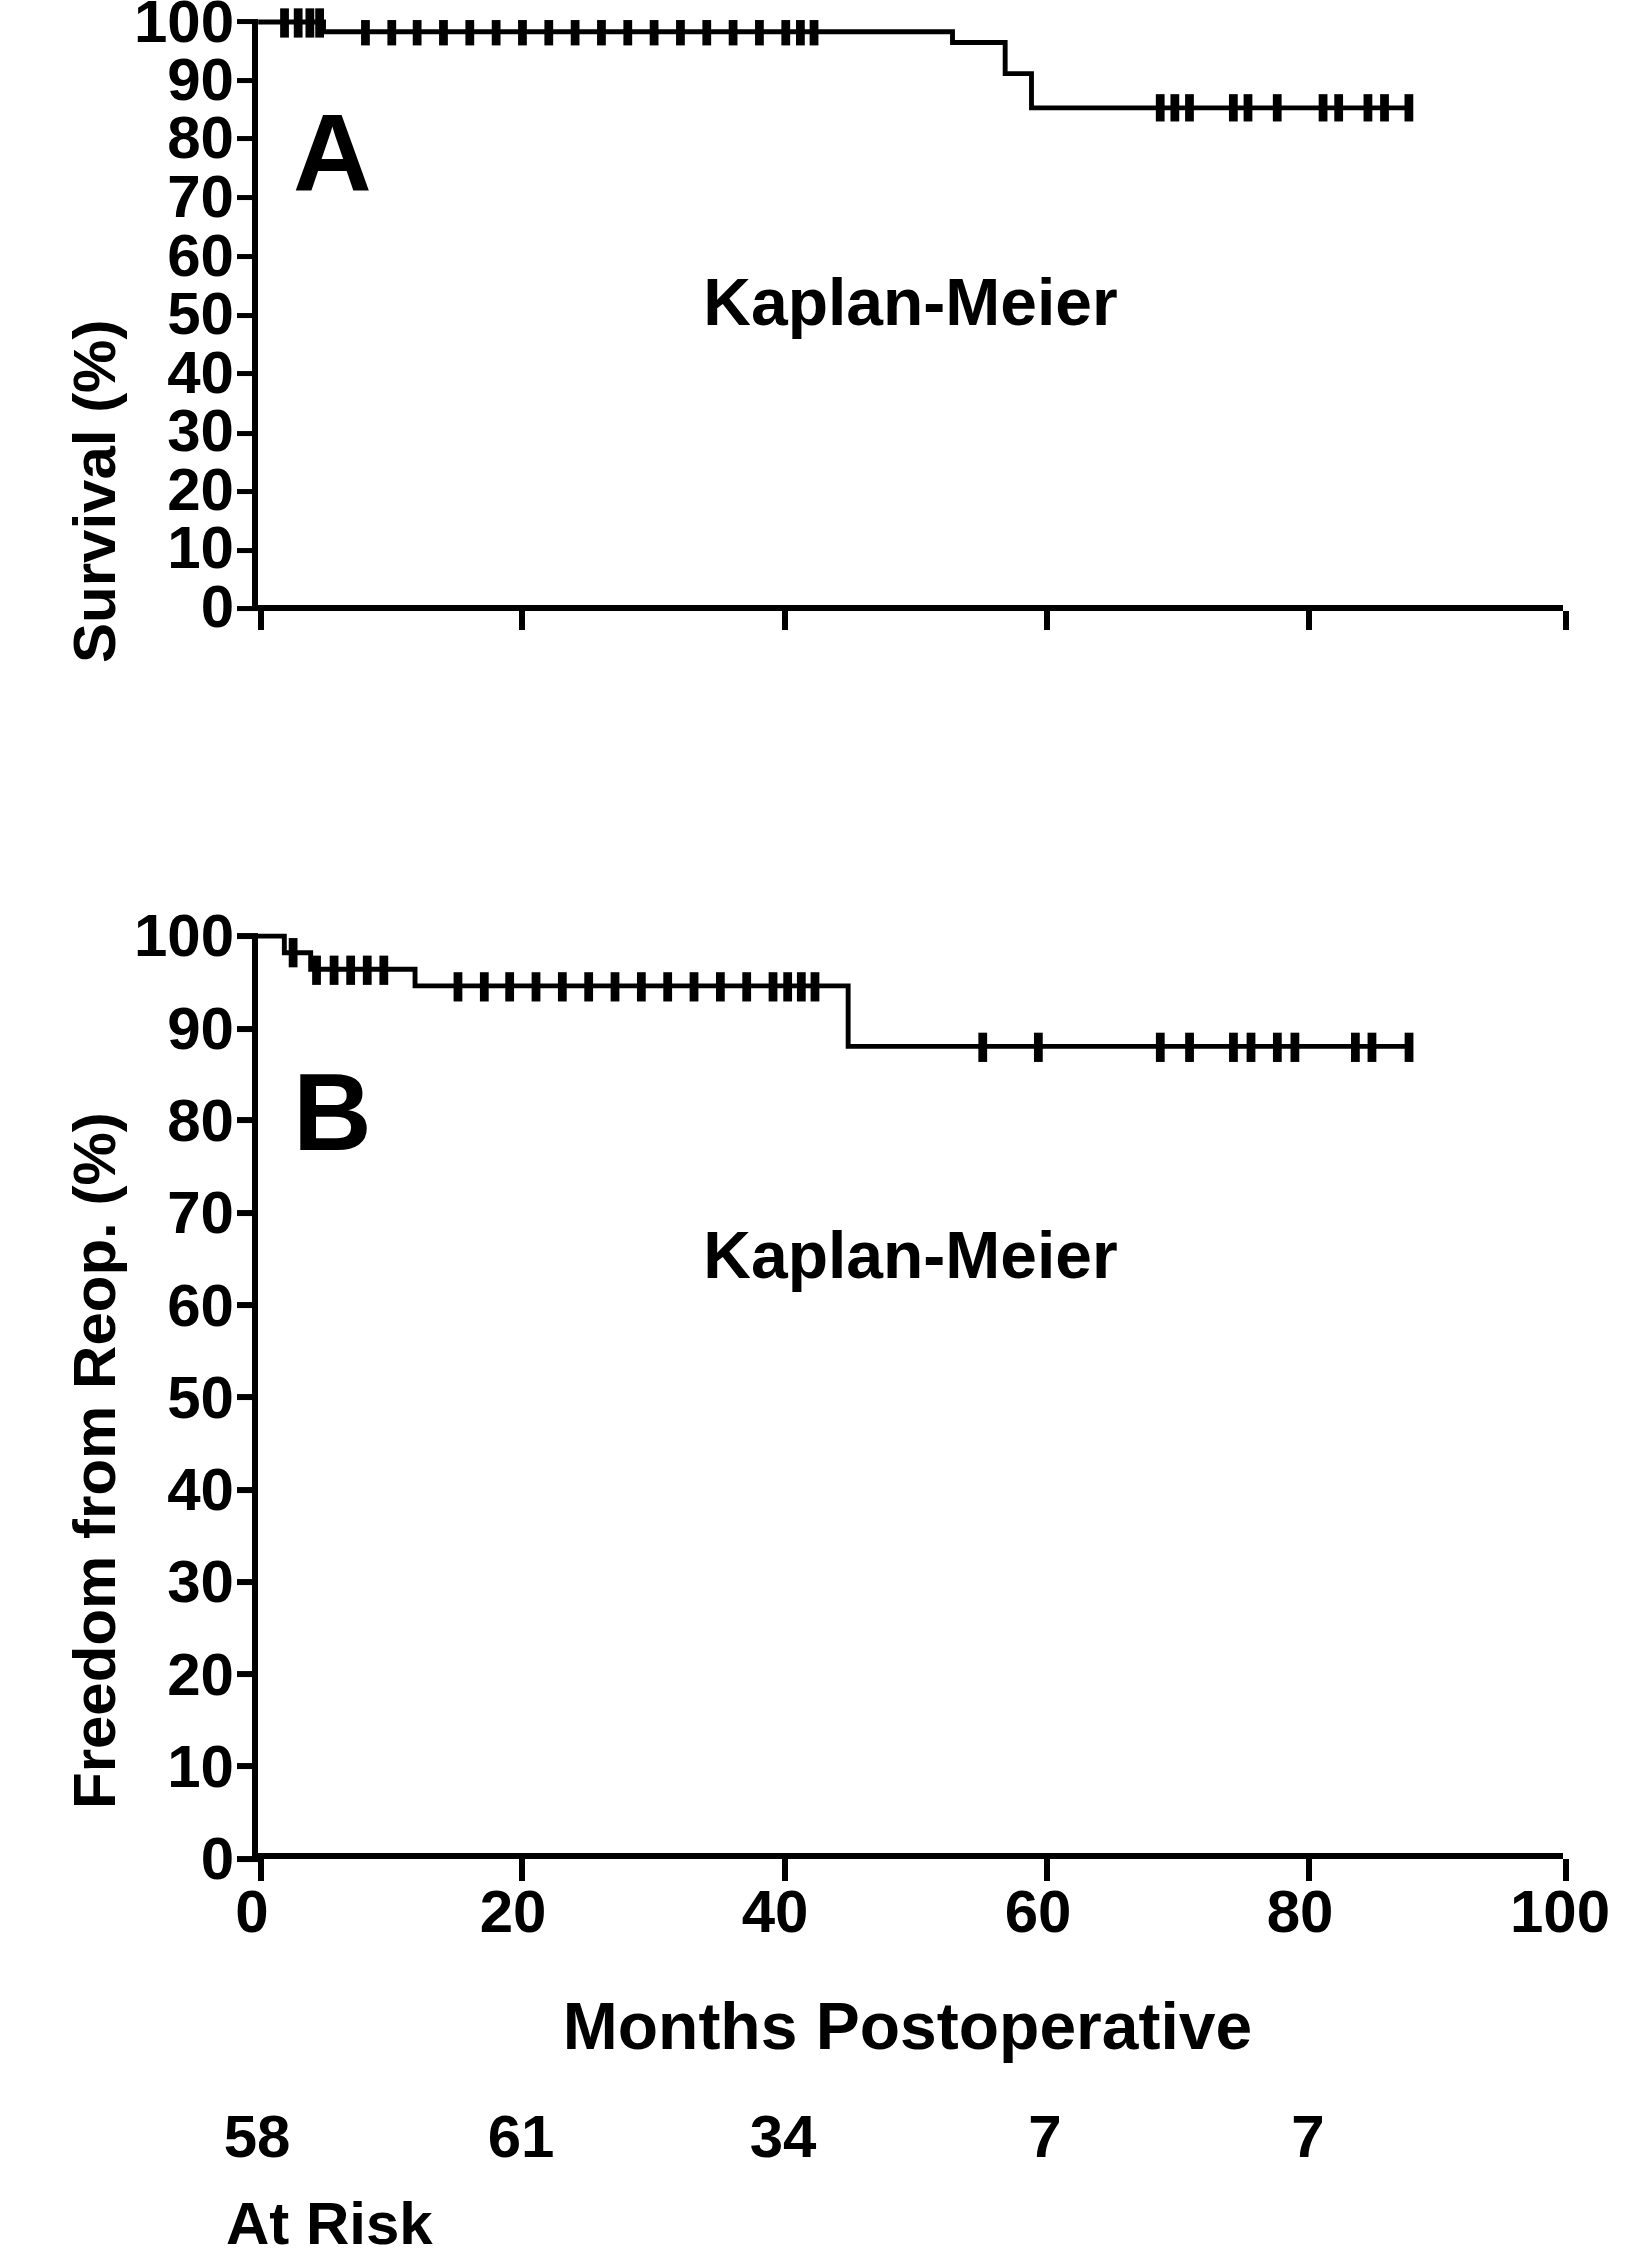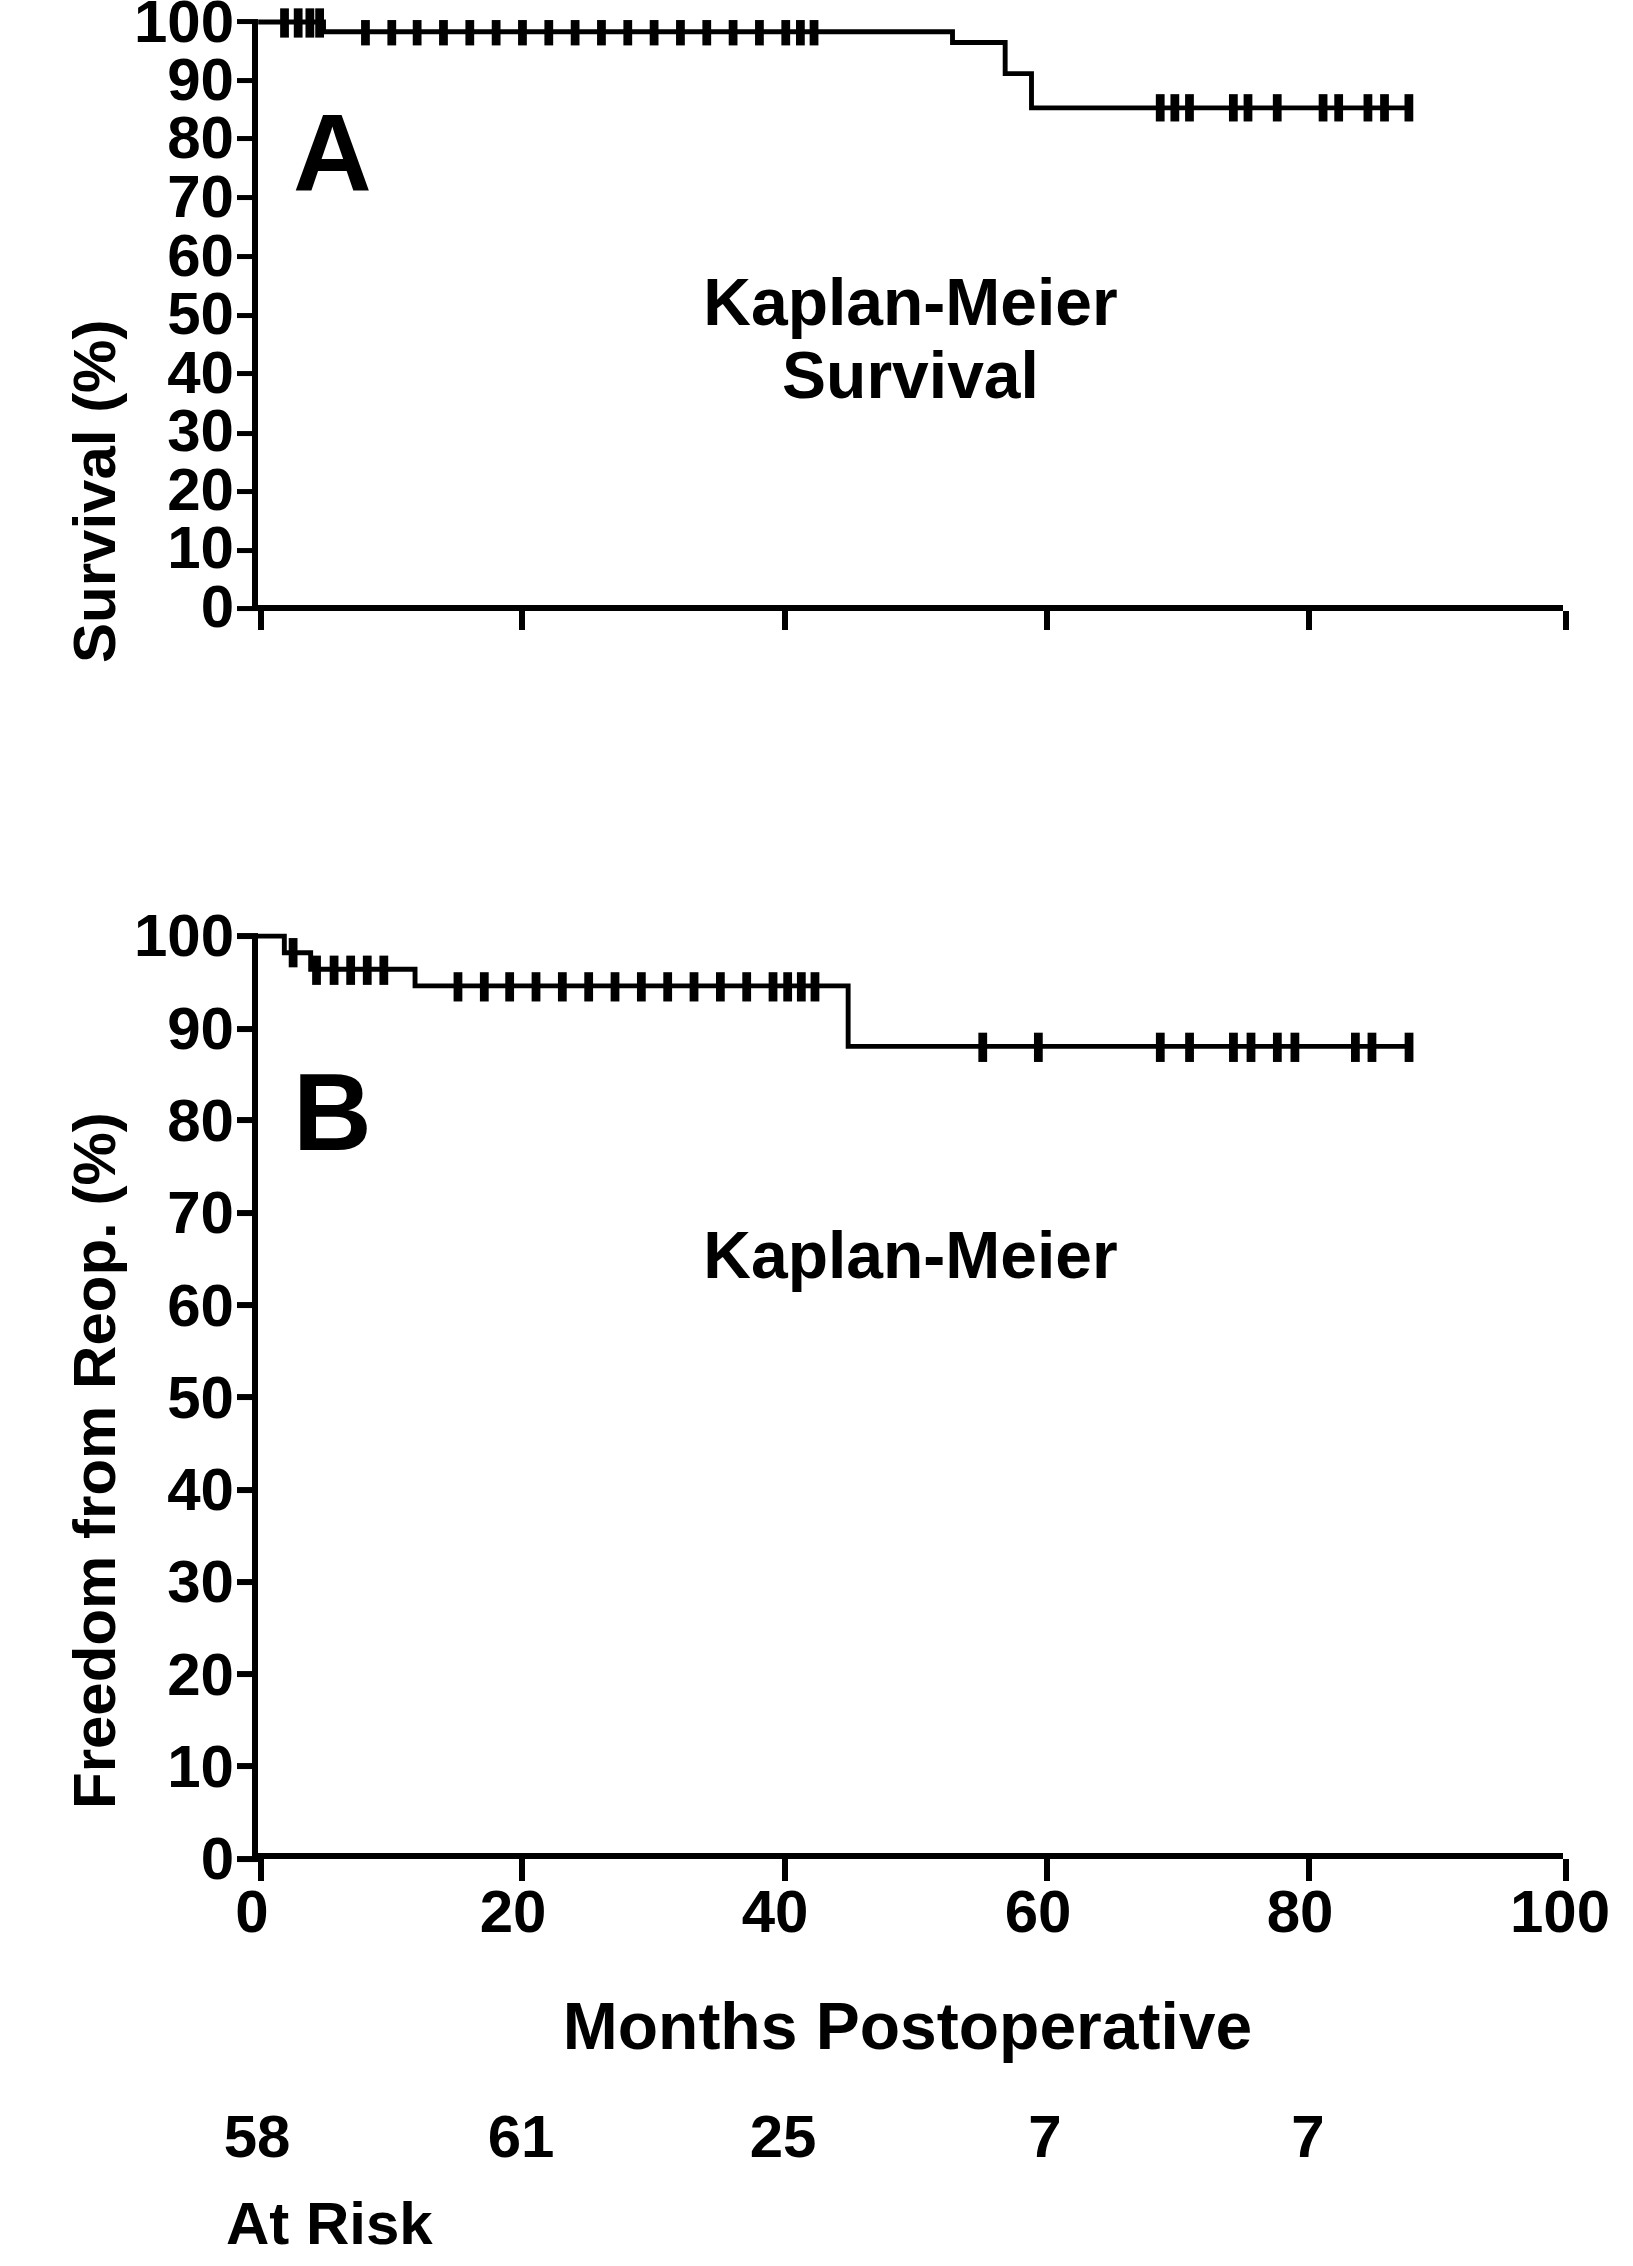--- a/index.html
+++ b/index.html
@@ -132,21 +132,20 @@
     <div class="ytick-label" style="left:78px; top:431px; width:156px;">30</div>
     <div class="ytick-label" style="left:78px; top:490px; width:156px;">20</div>
     <div class="ytick-label" style="left:78px; top:548px; width:156px;">10</div>
     <div class="ytick-label" style="left:78px; top:607px; width:156px;">0</div>
 
     <div class="plot-area" style="left:252px; top:21.5px; width:1311px; height:589px;">
 
       <div class="panel-letter" style="left:35px; top:76px;">A</div>
 
       <div class="inner-title" style="left:0px; top:244px;">Kaplan-Meier</div>
-      <div class="inner-title" style="left:0px; top:317px;">Survival</div>
 
       <div class="ytick-mark" style="left:-21.5px; top:0px;    width:21.5px;"></div>
       <div class="ytick-mark" style="left:-21.5px; top:59px;   width:21.5px;"></div>
       <div class="ytick-mark" style="left:-21.5px; top:117px;  width:21.5px;"></div>
       <div class="ytick-mark" style="left:-21.5px; top:176px;  width:21.5px;"></div>
       <div class="ytick-mark" style="left:-21.5px; top:235px;  width:21.5px;"></div>
       <div class="ytick-mark" style="left:-21.5px; top:294px;  width:21.5px;"></div>
       <div class="ytick-mark" style="left:-21.5px; top:352px;  width:21.5px;"></div>
       <div class="ytick-mark" style="left:-21.5px; top:412px;  width:21.5px;"></div>
       <div class="ytick-mark" style="left:-21.5px; top:470px;  width:21.5px;"></div>
@@ -304,20 +303,20 @@
     <div class="xtick-label" style="left:1038px; top:975px;">60</div>
     <div class="xtick-label" style="left:1300px; top:975px;">80</div>
     <div class="xtick-label" style="left:1560px; top:975px;">100</div>
   </div>
 
   <div class="axis-title-x" style="left:252px; top:1988px; width:1311px;">Months Postoperative</div>
 
   <div class="atrisk-row" style="left:0px; top:2107px; width:1356px; height:78px;">
     <div class="atrisk-num" style="left:257px;  top:0px;">58</div>
     <div class="atrisk-num" style="left:521px;  top:0px;">61</div>
-    <div class="atrisk-num" style="left:783px;  top:0px;">25</div>
+    <div class="atrisk-num" style="left:783px;  top:0px;">34</div>
     <div class="atrisk-num" style="left:1045px; top:0px;">7</div>
     <div class="atrisk-num" style="left:1308px; top:0px;">7</div>
   </div>
   <div class="atrisk-label" style="left:226px; top:2189px;">At Risk</div>
 
 </div>
 
 
 </body></html>

